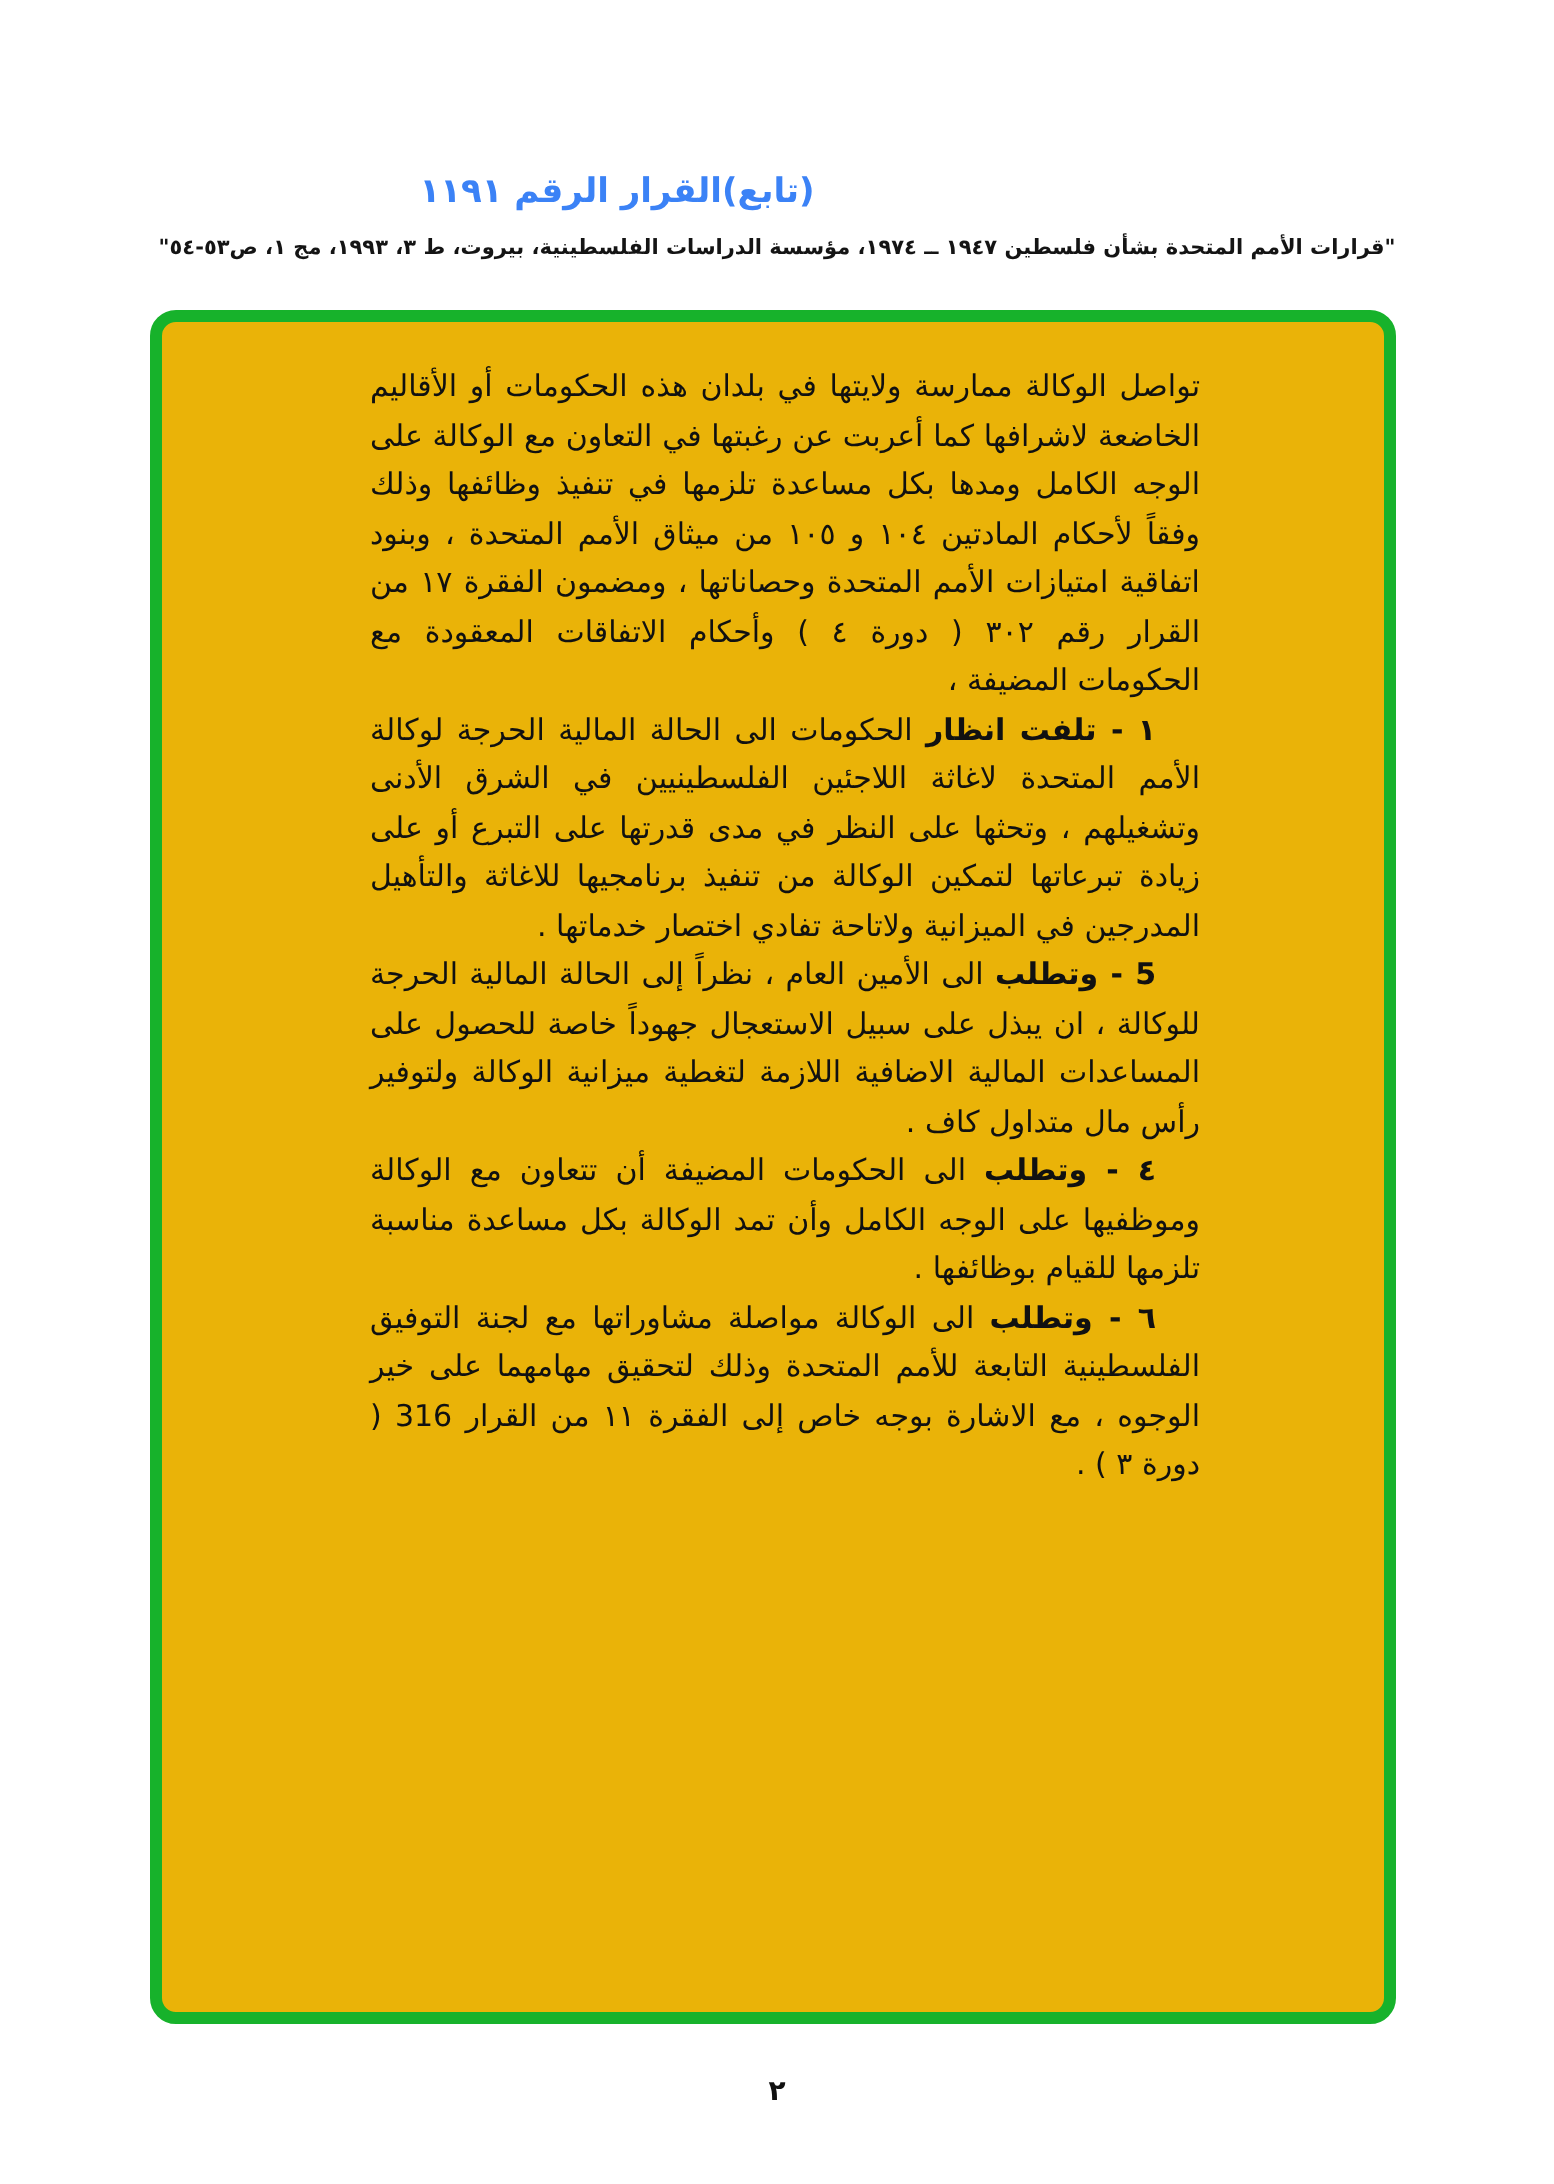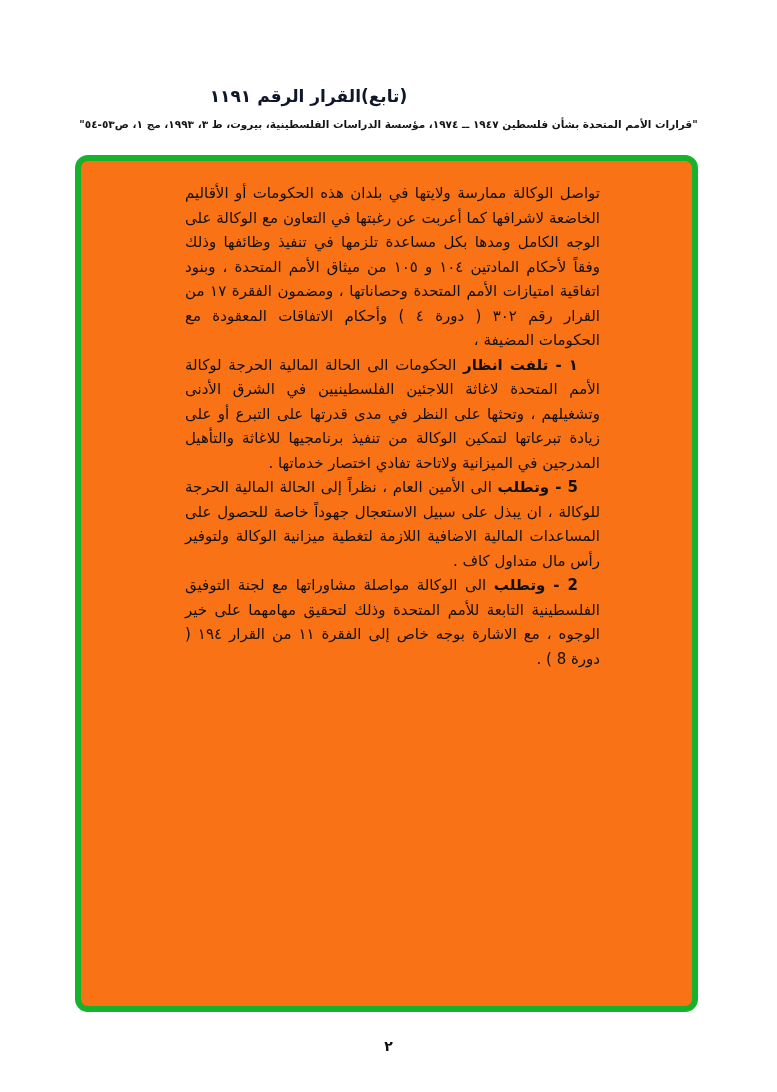--- a/index.html
+++ b/index.html
@@ -18,21 +18,21 @@
   .header-title {
     position: absolute;
     top: 86px;
     left: 0;
     width: 617px;
     text-align: center;
     direction: rtl;
     font-weight: bold;
     font-size: 17px;
     letter-spacing: 0.2px;
-    color: #0f172a;
+    color: #3b82f6;
   }
   .header-source {
     position: absolute;
     top: 118px;
     left: 0;
     width: 777px;
     text-align: center;
     direction: rtl;
     font-weight: bold;
     font-size: 10.5px;
@@ -40,21 +40,21 @@
   }
   .doc-box {
     position: absolute;
     left: 75px;
     top: 155px;
     width: 623px;
     height: 857px;
     box-sizing: border-box;
     border: 6px solid #17b22b;
     border-radius: 13px;
-    background: #f97316;
+    background: #eab308;
   }
   .doc-text {
     position: absolute;
     top: 20px;
     right: 92px;
     width: 415px;
     direction: rtl;
     text-align: justify;
     font-size: 15px;
     line-height: 24.5px;
@@ -90,20 +90,21 @@
 <div class="doc-box">
   <div class="doc-text">
 
     <p class="para"><b></b><span>تواصل الوكالة ممارسة ولايتها في بلدان هذه الحكومات أو الأقاليم الخاضعة لاشرافها كما أعربت عن رغبتها في التعاون مع الوكالة على الوجه الكامل ومدها بكل مساعدة تلزمها في تنفيذ وظائفها وذلك وفقاً لأحكام المادتين ١٠٤ و ١٠٥ من ميثاق الأمم المتحدة ، وبنود اتفاقية امتيازات الأمم المتحدة وحصاناتها ، ومضمون الفقرة ١٧ من القرار رقم ٣٠٢ ( دورة ٤ ) وأحكام الاتفاقات المعقودة مع الحكومات المضيفة ،</span></p>
 
     <p class="para numbered"><b>١ - تلفت انظار</b><span> الحكومات الى الحالة المالية الحرجة لوكالة الأمم المتحدة لاغاثة اللاجئين الفلسطينيين في الشرق الأدنى وتشغيلهم ، وتحثها على النظر في مدى قدرتها على التبرع أو على زيادة تبرعاتها لتمكين الوكالة من تنفيذ برنامجيها للاغاثة والتأهيل المدرجين في الميزانية ولاتاحة تفادي اختصار خدماتها .</span></p>
 
     <p class="para numbered"><b>5 - وتطلب</b><span> الى الأمين العام ، نظراً إلى الحالة المالية الحرجة للوكالة ، ان يبذل على سبيل الاستعجال جهوداً خاصة للحصول على المساعدات المالية الاضافية اللازمة لتغطية ميزانية الوكالة ولتوفير رأس مال متداول كاف .</span></p>
 
 
+    <p class="para numbered"><b>٤ - وتطلب</b><span> الى الحكومات المضيفة أن تتعاون مع الوكالة وموظفيها على الوجه الكامل وأن تمد الوكالة بكل مساعدة مناسبة تلزمها للقيام بوظائفها .</span></p>
 
 
-    <p class="para numbered"><b>2 - وتطلب</b><span> الى الوكالة مواصلة مشاوراتها مع لجنة التوفيق الفلسطينية التابعة للأمم المتحدة وذلك لتحقيق مهامهما على خير الوجوه ، مع الاشارة بوجه خاص إلى الفقرة ١١ من القرار ١٩٤ ( دورة 8 ) .</span></p>
+    <p class="para numbered"><b>٦ - وتطلب</b><span> الى الوكالة مواصلة مشاوراتها مع لجنة التوفيق الفلسطينية التابعة للأمم المتحدة وذلك لتحقيق مهامهما على خير الوجوه ، مع الاشارة بوجه خاص إلى الفقرة ١١ من القرار 316 ( دورة ٣ ) .</span></p>
 
   </div>
 </div>
 
 <div class="page-number">٢</div>
 
 </body></html>

